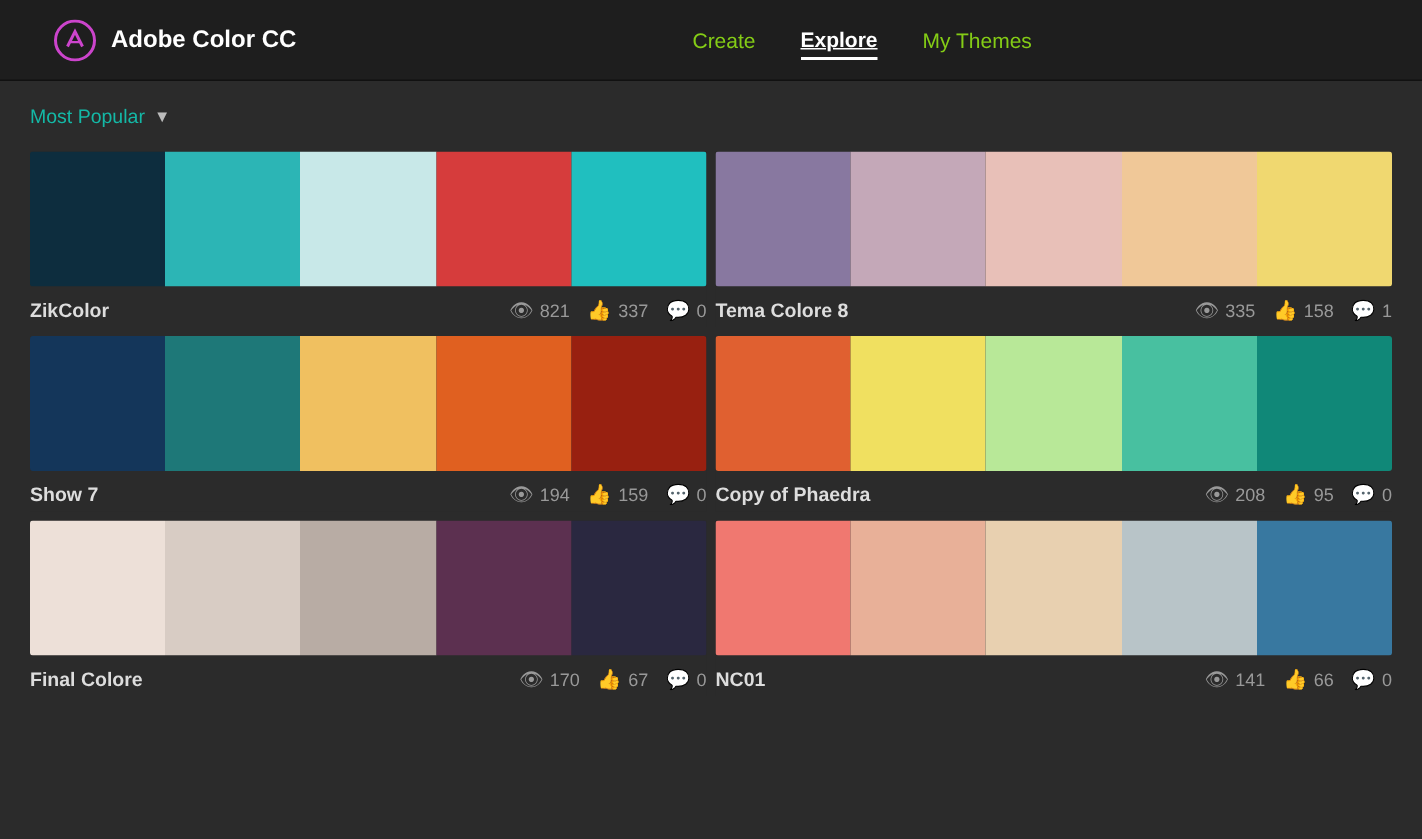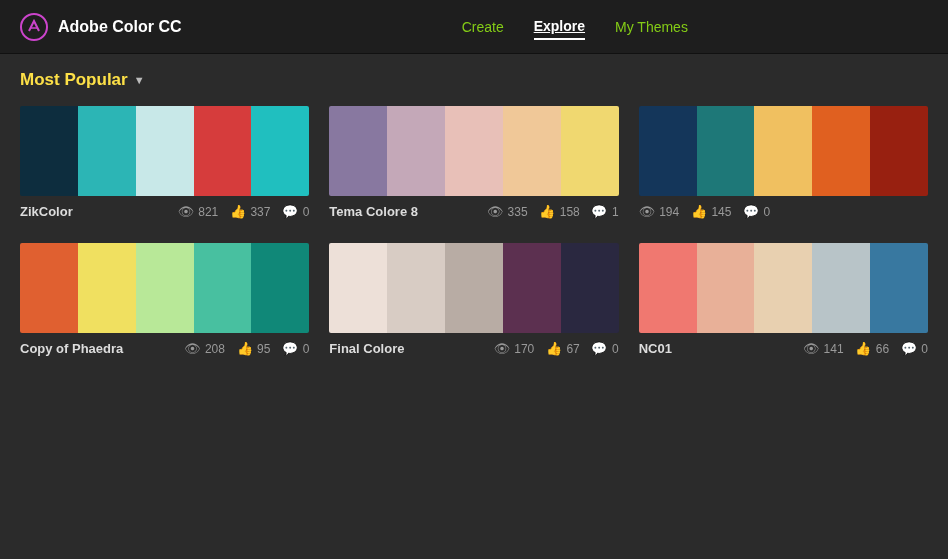--- a/index.html
+++ b/index.html
@@ -10,21 +10,21 @@
       width: 948px;
       min-height: 559px;
     }
 
     
     .header {
       background: #1e1e1e;
       height: 54px;
       display: flex;
       align-items: center;
-      padding: 0 20px;
+      padding: 0 36px;
       border-bottom: 1px solid #111;
     }
     .logo-area {
       display: flex;
       align-items: center;
       margin-right: 40px;
     }
     .logo-icon {
       width: 28px;
       height: 28px;
@@ -58,34 +58,33 @@
     }
 
     
     .subheader {
       padding: 16px 20px;
       display: flex;
       align-items: center;
       gap: 6px;
     }
     .subheader-label {
-      color: #fde047;
-      font-size: 17px;
-      font-weight: bold;
+      color: #14b8a6;
+      font-size: 13px;
     }
     .chevron-down {
       color: #bbb;
       font-size: 11px;
     }
 
     
     .grid {
       display: grid;
-      grid-template-columns: 1fr 1fr 1fr;
-      gap: 20px;
+      grid-template-columns: 1fr 1fr;
+      gap: 6px;
       padding: 0 20px 20px 20px;
     }
 
     .theme-card {
       background: #2b2b2b;
     }
     .palette {
       display: flex;
       height: 90px;
       border-radius: 2px;
@@ -198,28 +197,29 @@
     </div>
     <div class="theme-card">
       <div class="palette">
         <div class="palette-swatch" style="background-color: rgb(20, 54, 90);"></div>
         <div class="palette-swatch" style="background-color: rgb(30, 120, 120);"></div>
         <div class="palette-swatch" style="background-color: rgb(240, 192, 96);"></div>
         <div class="palette-swatch" style="background-color: rgb(224, 96, 32);"></div>
         <div class="palette-swatch" style="background-color: rgb(152, 32, 16);"></div>
       </div>
       <div class="theme-meta">
+        <span class="theme-name">Show 7</span>
         <div class="meta-stats">
           <div class="stat">
             <span style="font-size:13px">👁</span>
             <span>194</span>
           </div>
           <div class="stat">
             <span style="font-size:13px">👍</span>
-            <span>145</span>
+            <span>159</span>
           </div>
           <div class="stat">
             <span style="font-size:13px">💬</span>
             <span>0</span>
           </div>
         </div>
       </div>
     </div>
     <div class="theme-card">
       <div class="palette">

